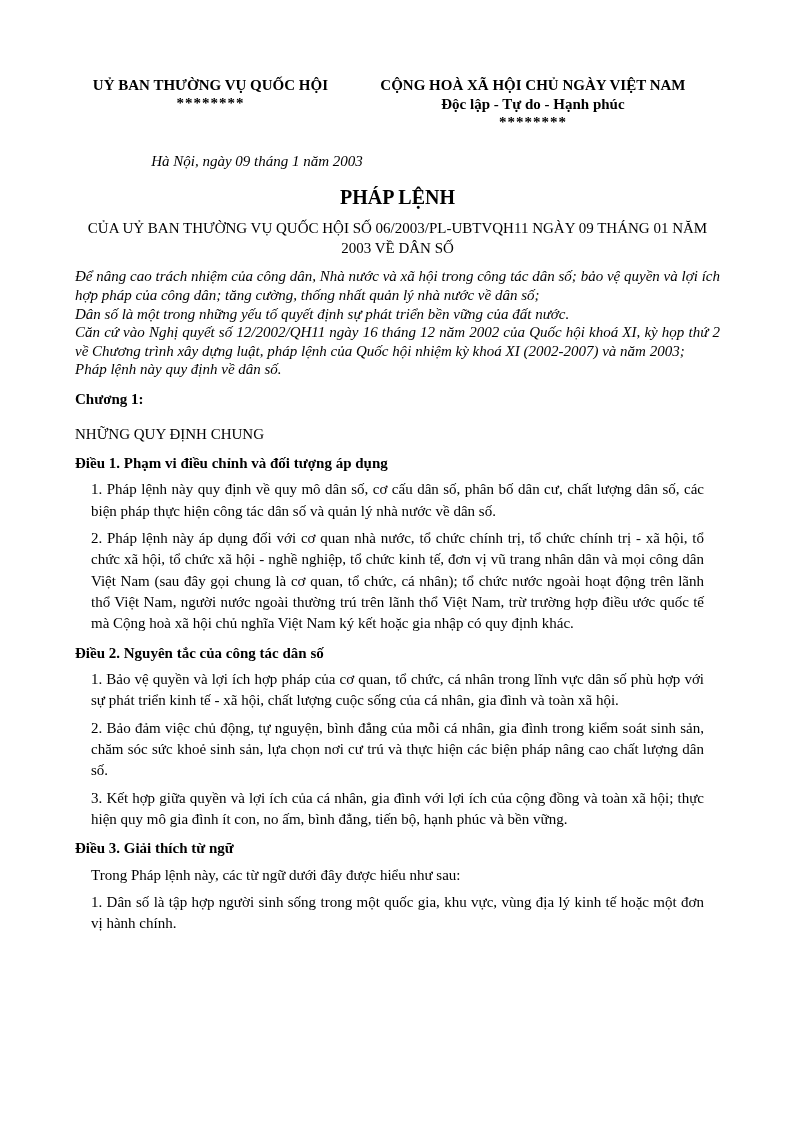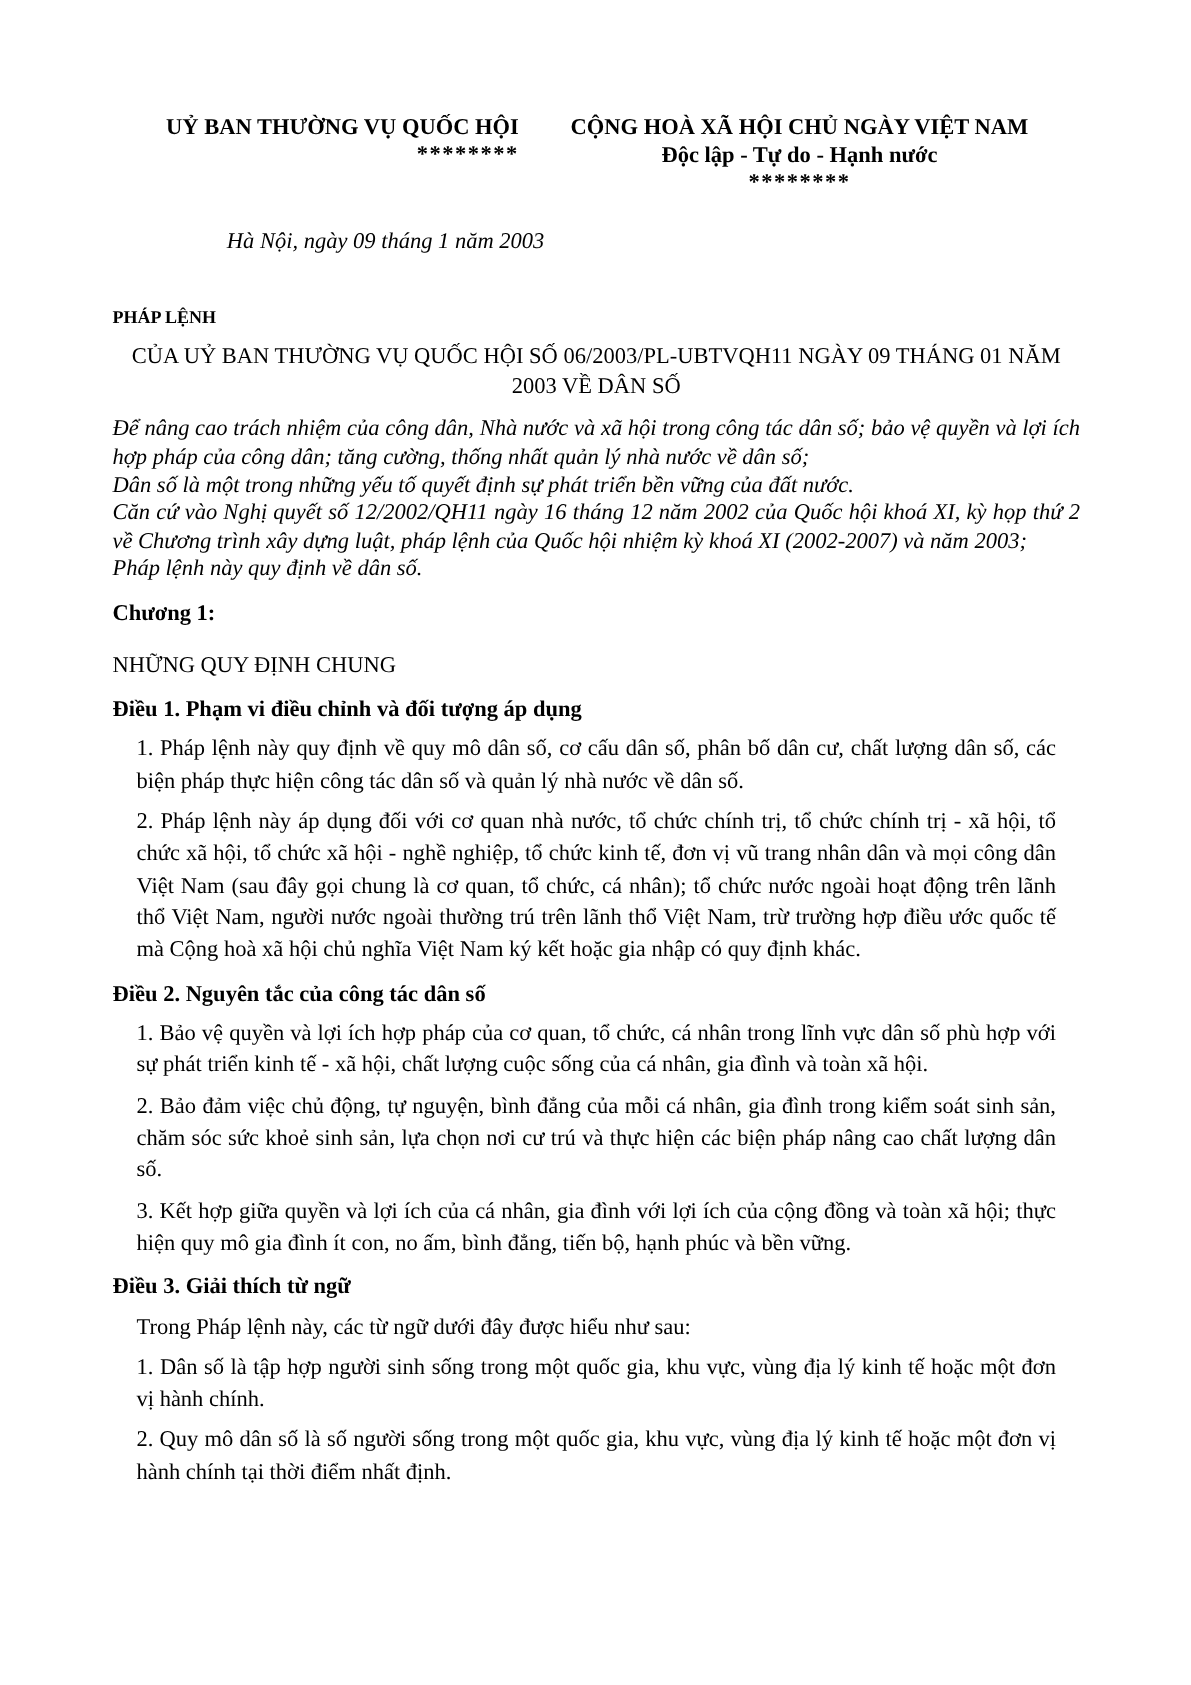--- a/index.html
+++ b/index.html
@@ -20,21 +20,21 @@
     padding: 76px 74px 40px 75px;
     overflow: hidden;
   }
   
   .hdr-row {
     display: flex;
     width: 100%;
   }
   .hdr-left {
     width: 42%;
-    text-align: right;
+    text-align: center;
   }
   .hdr-right {
     width: 58%;
     text-align: center;
   }
   .hdr-org, .hdr-country, .hdr-motto, .stars {
     font-weight: bold;
     line-height: 1.28;
   }
   .stars {
@@ -52,24 +52,24 @@
   }
   .place-date {
     width: 58%;
     text-align: center;
     font-style: italic;
     padding-right: 10px;
     box-sizing: border-box;
   }
   
   .doc-title {
-    margin-top: 34px;
-    text-align: left;
+    margin-top: 16px;
+    text-align: center;
     font-weight: bold;
-    font-size: 12px;
+    font-size: 20px;
   }
   .doc-subtitle {
     margin-top: 9px;
     text-align: center;
     line-height: 1.35;
   }
   
   .preamble {
     margin-top: 9px;
   }
@@ -107,21 +107,21 @@
 
 <div class="page">
 
   <div class="hdr-row">
     <div class="hdr-left">
       <div class="hdr-org">UỶ BAN THƯỜNG VỤ QUỐC HỘI</div>
       <div class="stars">********</div>
     </div>
     <div class="hdr-right">
       <div class="hdr-country">CỘNG HOÀ XÃ HỘI CHỦ NGÀY VIỆT NAM</div>
-      <div class="hdr-motto">Độc lập - Tự do - Hạnh nước</div>
+      <div class="hdr-motto">Độc lập - Tự do - Hạnh phúc</div>
       <div class="stars">********</div>
     </div>
   </div>
 
   <div class="meta-row">
     <div class="place-date">Hà Nội, ngày 09 tháng 1 năm 2003</div>
   </div>
 
   <div class="doc-title">PHÁP LỆNH</div>
   <div class="doc-subtitle">CỦA UỶ BAN THƯỜNG VỤ QUỐC HỘI SỐ 06/2003/PL-UBTVQH11 NGÀY 09 THÁNG 01 NĂM 2003 VỀ DÂN SỐ</div>
@@ -146,16 +146,15 @@
     <div class="article-heading">Điều 2. Nguyên tắc của công tác dân số</div>
     <p class="doc-para">1. Bảo vệ quyền và lợi ích hợp pháp của cơ quan, tổ chức, cá nhân trong lĩnh vực dân số phù hợp với sự phát triển kinh tế - xã hội, chất lượng cuộc sống của cá nhân, gia đình và toàn xã hội.</p>
     <p class="doc-para">2. Bảo đảm việc chủ động, tự nguyện, bình đẳng của mỗi cá nhân, gia đình trong kiểm soát sinh sản, chăm sóc sức khoẻ sinh sản, lựa chọn nơi cư trú và thực hiện các biện pháp nâng cao chất lượng dân số.</p>
     <p class="doc-para">3. Kết hợp giữa quyền và lợi ích của cá nhân, gia đình với lợi ích của cộng đồng và toàn xã hội; thực hiện quy mô gia đình ít con, no ấm, bình đẳng, tiến bộ, hạnh phúc và bền vững.</p>
   </div>
 
   <div>
     <div class="article-heading">Điều 3. Giải thích từ ngữ</div>
     <p class="doc-para">Trong Pháp lệnh này, các từ ngữ dưới đây được hiểu như sau:</p>
     <p class="doc-para">1. Dân số là tập hợp người sinh sống trong một quốc gia, khu vực, vùng địa lý kinh tế hoặc một đơn vị hành chính.</p>
-    <p class="doc-para">2. Quy mô dân số là số người sống trong một quốc gia, khu vực, vùng địa lý kinh tế hoặc một đơn vị hành chính tại thời điểm nhất định.</p>
   </div>
 
 </div>
 
 </body></html>

